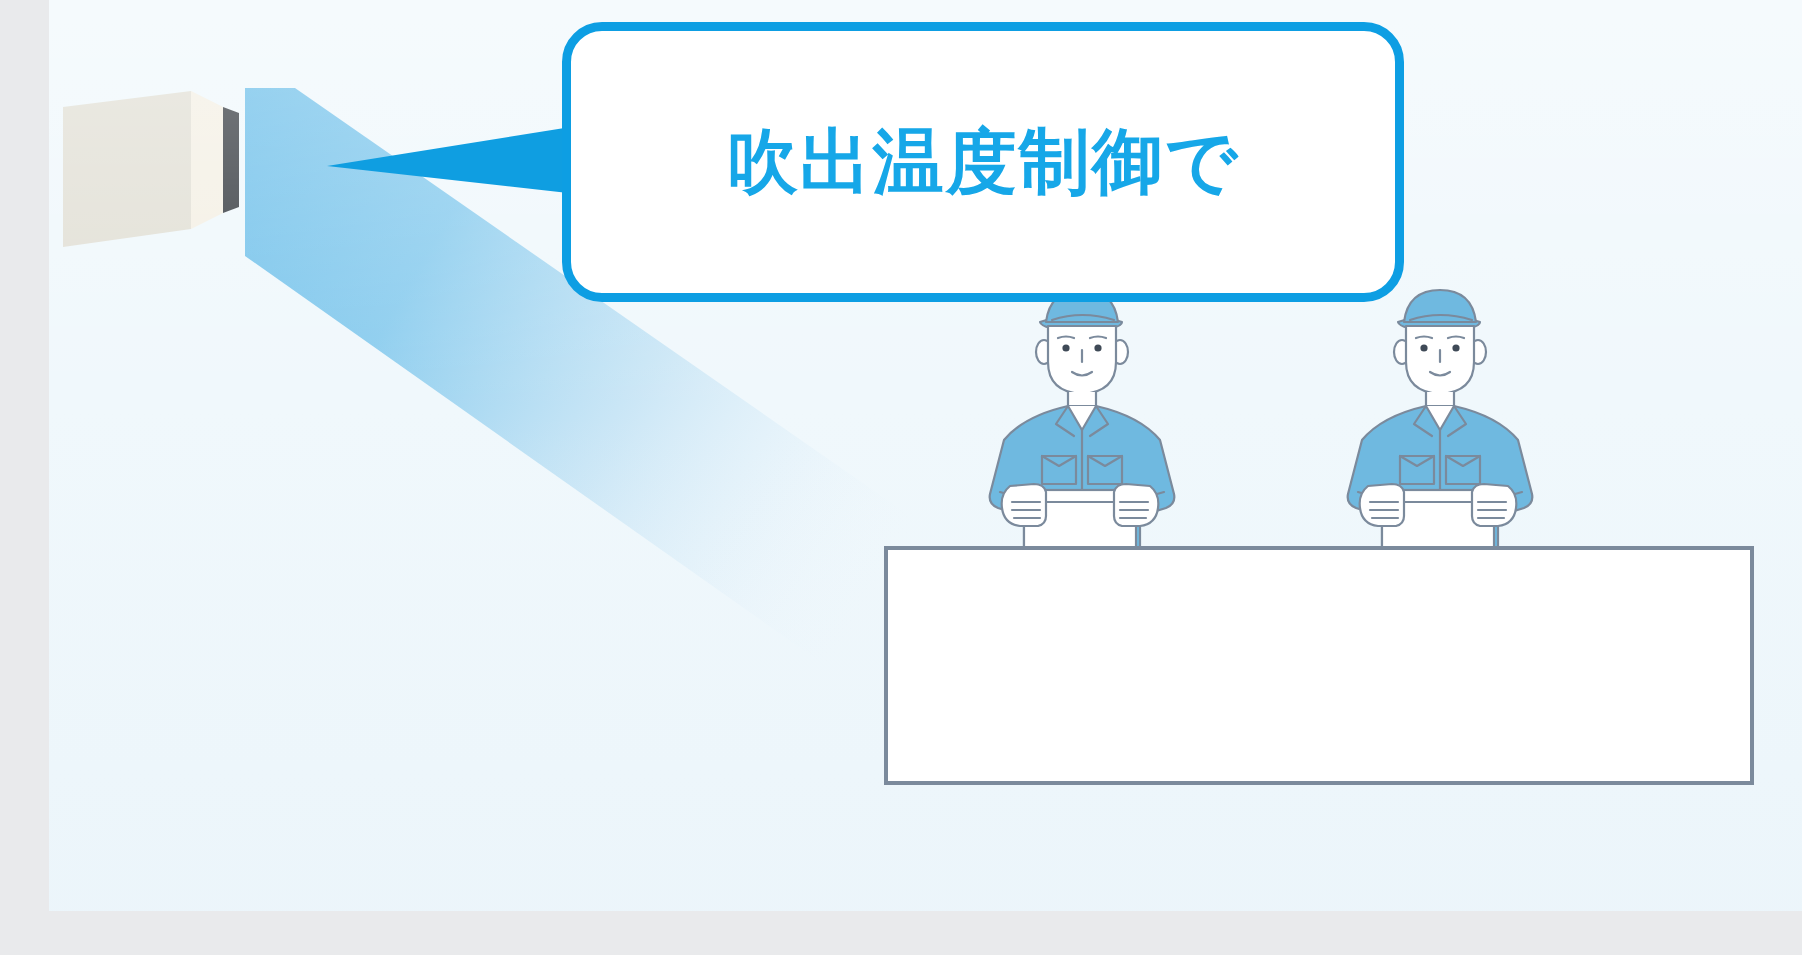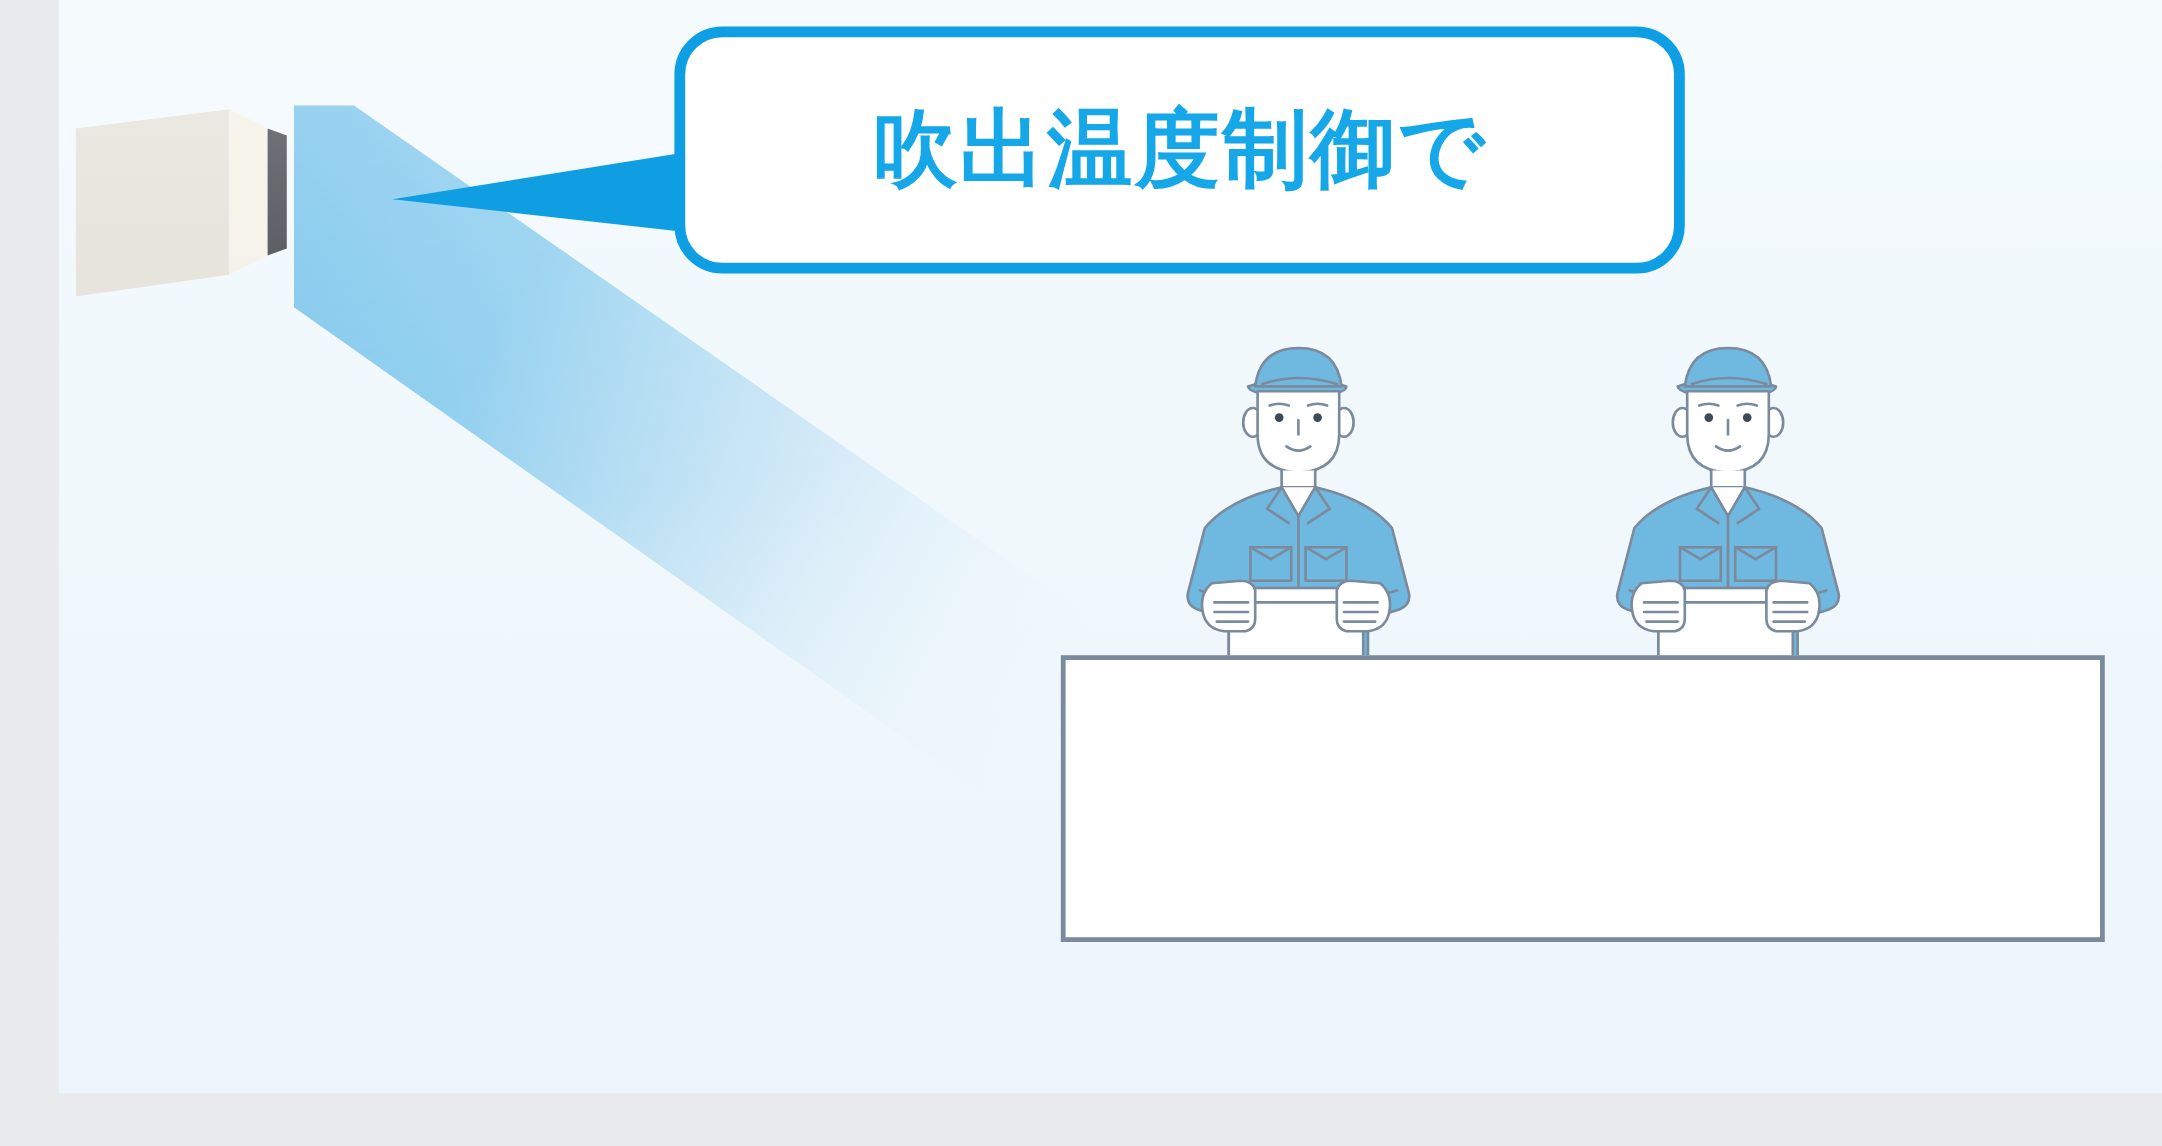--- a/index.html
+++ b/index.html
@@ -61,21 +61,21 @@
     pointer-events: none;
   }
   .airflow svg { display:block; width:100%; height:100%; }
 
   
   .bubble {
     position: absolute;
     left: 513px;
     top: 22px;
     width: 842px;
-    height: 206px;
+    height: 280px;
     background: #ffffff;
     border: 9px solid #0d9ee3;
     border-radius: 40px;
     box-sizing: border-box;
     display: flex;
     flex-direction: column;
     align-items: center;
     justify-content: center;
     z-index: 6;
   }

